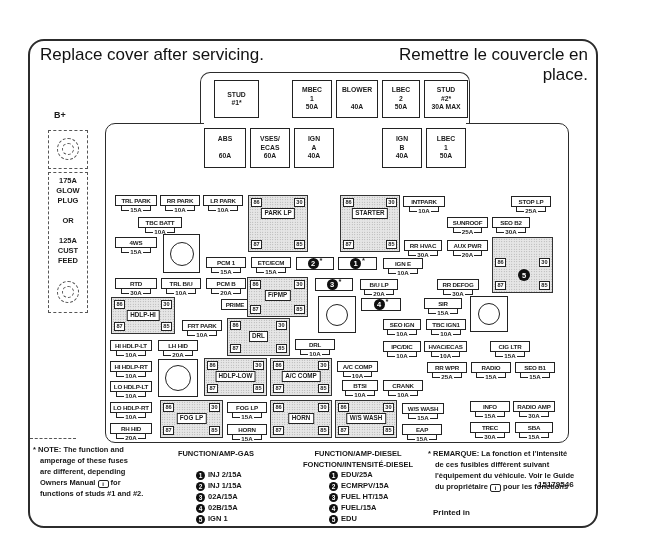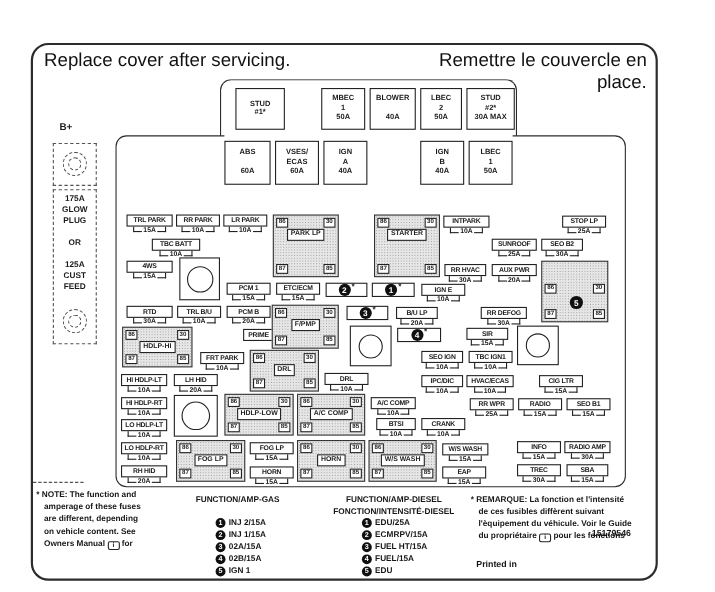--- a/index.html
+++ b/index.html
@@ -107,22 +107,22 @@
     <div>FUNCTION/AMP-GAS</div>
   </div>
   <div class="leg leghead" style="left:282px;top:449px;width:152px">
     <div>FUNCTION/AMP-DIESEL</div>
     <div>FONCTION/INTENSITÉ-DIESEL</div>
   </div>
   <div class="leg" id="note-col" style="left:33px;top:445px;width:140px">
       <div class="ln">* NOTE:  The function and</div>
       <div class="ln ind">amperage of these fuses</div>
       <div class="ln ind">are different, depending</div>
-      <div class="ln ind">on vehicle content.  See</div>
       <div class="ln ind">Owners Manual <span class="book">i</span> for</div>
+      <div class="ln ind">functions of studs #1 and #2.</div>
     </div>
   <div class="leg" id="remarque-col" style="left:428px;top:449px;width:174px">
       <div class="ln">* REMARQUE:  La fonction et l'intensité</div>
       <div class="ln ind">de ces fusibles diffèrent suivant</div>
       <div class="ln ind">l'èquipement du véhicule. Voir le Guide</div>
       <div class="ln ind">du propriétaire <span class="book">i</span> pour les fonctions</div>
     </div>
   <div class="leg" id="gas-items" style="left:196px;top:470px">
       <div class="legitem">
         <span class="ncirc">1</span>

